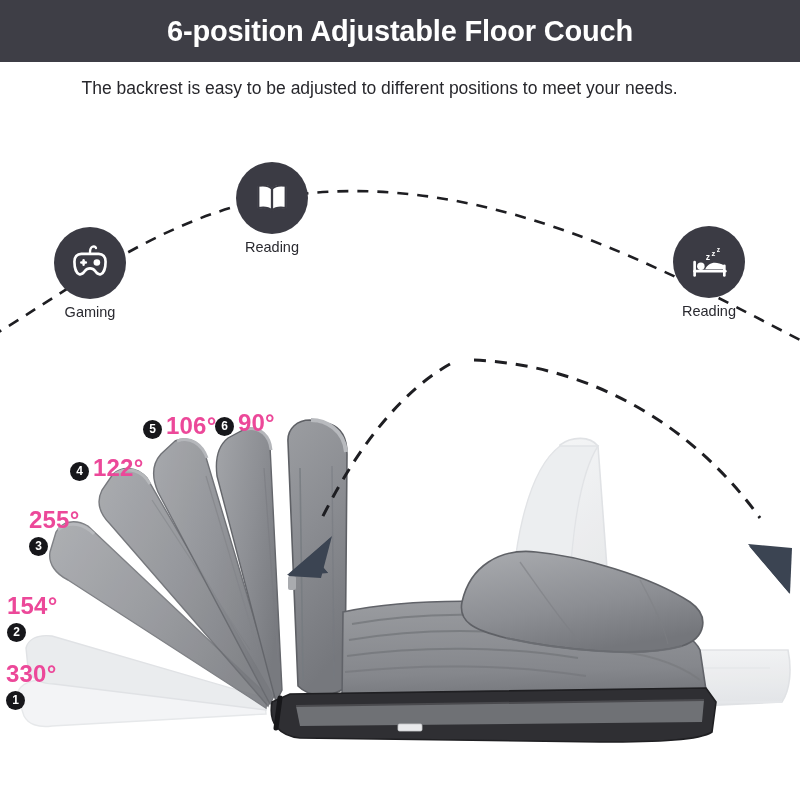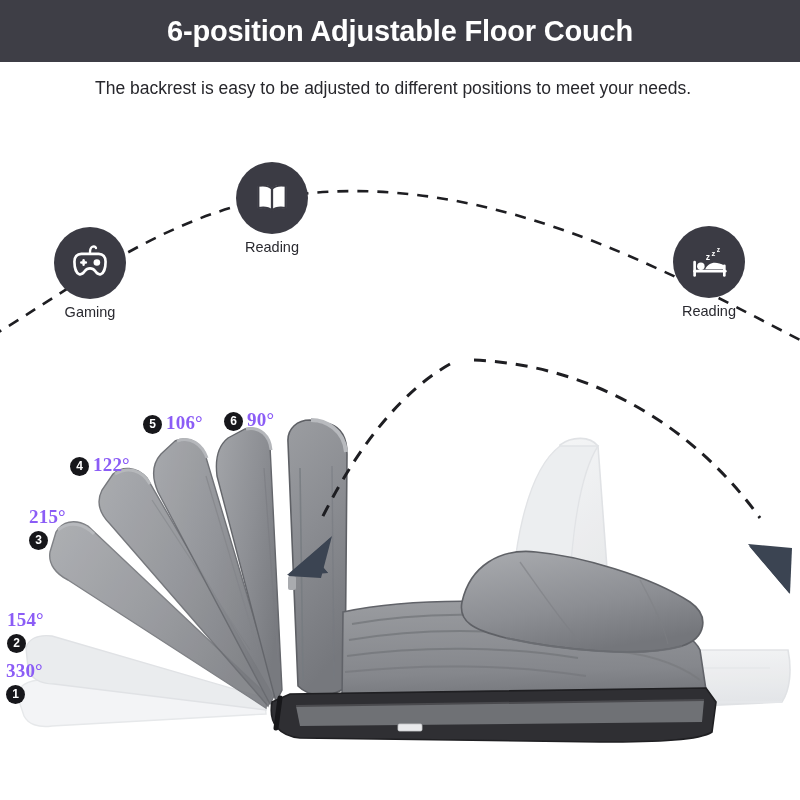--- a/index.html
+++ b/index.html
@@ -20,24 +20,25 @@
   }
   .header-title{
     color:#ffffff;
     font-size:29px;
     font-weight:bold;
     letter-spacing:-0.2px;
     white-space:nowrap;
   }
   .subtitle{
     position:absolute;left:0;top:78px;width:691px;
-    text-align:right;
+    text-align:center;
     font-size:17.5px;
     color:#27272c;
     white-space:nowrap;
+    padding-left:34px;
   }
 
   
   .activity{
     position:absolute;
     width:90px;
     text-align:center;
   }
   .activity .bubble{
     width:72px;height:72px;border-radius:50%;
@@ -63,45 +64,44 @@
   
   #scene{position:absolute;left:0;top:350px;width:800px;height:450px;z-index:2;}
 
   
   .angle{
     position:absolute;
     z-index:6;
     white-space:nowrap;
   }
   .angle .deg{
-    font-size:19px;
+    font-size:24px;
     font-weight:bold;
-    color:#8b5cf6;
+    color:#ec4899;
     letter-spacing:0.2px;
-    font-family:Liberation Serif, serif;
   }
   .badge{
     display:inline-block;
     width:19px;height:19px;border-radius:50%;
     background:#17171b;color:#fff;
     font-size:12px;font-weight:bold;
     line-height:19px;text-align:center;
     vertical-align:middle;
   }
   .angle.stack{text-align:left;}
   .angle.stack .deg{display:block;}
   .angle.stack .badge{margin-top:3px;}
   .angle.inline .badge{margin-right:4px;}
 
   #ang1{left:6px;top:660px;}
-  #ang2{left:7px;top:609px;}
+  #ang2{left:7px;top:592px;}
   #ang3{left:29px;top:506px;}
   #ang4{left:70px;top:454px;}
   #ang5{left:143px;top:412px;}
-  #ang6{left:224px;top:409px;}
+  #ang6{left:215px;top:409px;}
 </style>
 </head>
 <body>
 
 <div id="page">
 
   <div class="header-bar">
     <div class="header-title">6-position Adjustable Floor Couch</div>
   </div>
   <div class="subtitle">The backrest is easy to be adjusted to different positions to meet your needs.</div>
@@ -273,21 +273,21 @@
 
   <div class="angle stack" id="ang1">
     <span class="deg">330°</span>
     <span class="badge">1</span>
   </div>
   <div class="angle stack" id="ang2">
     <span class="deg">154°</span>
     <span class="badge">2</span>
   </div>
   <div class="angle stack" id="ang3">
-    <span class="deg">215°</span>
+    <span class="deg">255°</span>
     <span class="badge">3</span>
   </div>
   <div class="angle inline" id="ang4">
     <span class="badge">4</span><span class="deg">122°</span>
   </div>
   <div class="angle inline" id="ang5">
     <span class="badge">5</span><span class="deg">106°</span>
   </div>
   <div class="angle inline" id="ang6">
     <span class="badge">6</span><span class="deg">90°</span>

